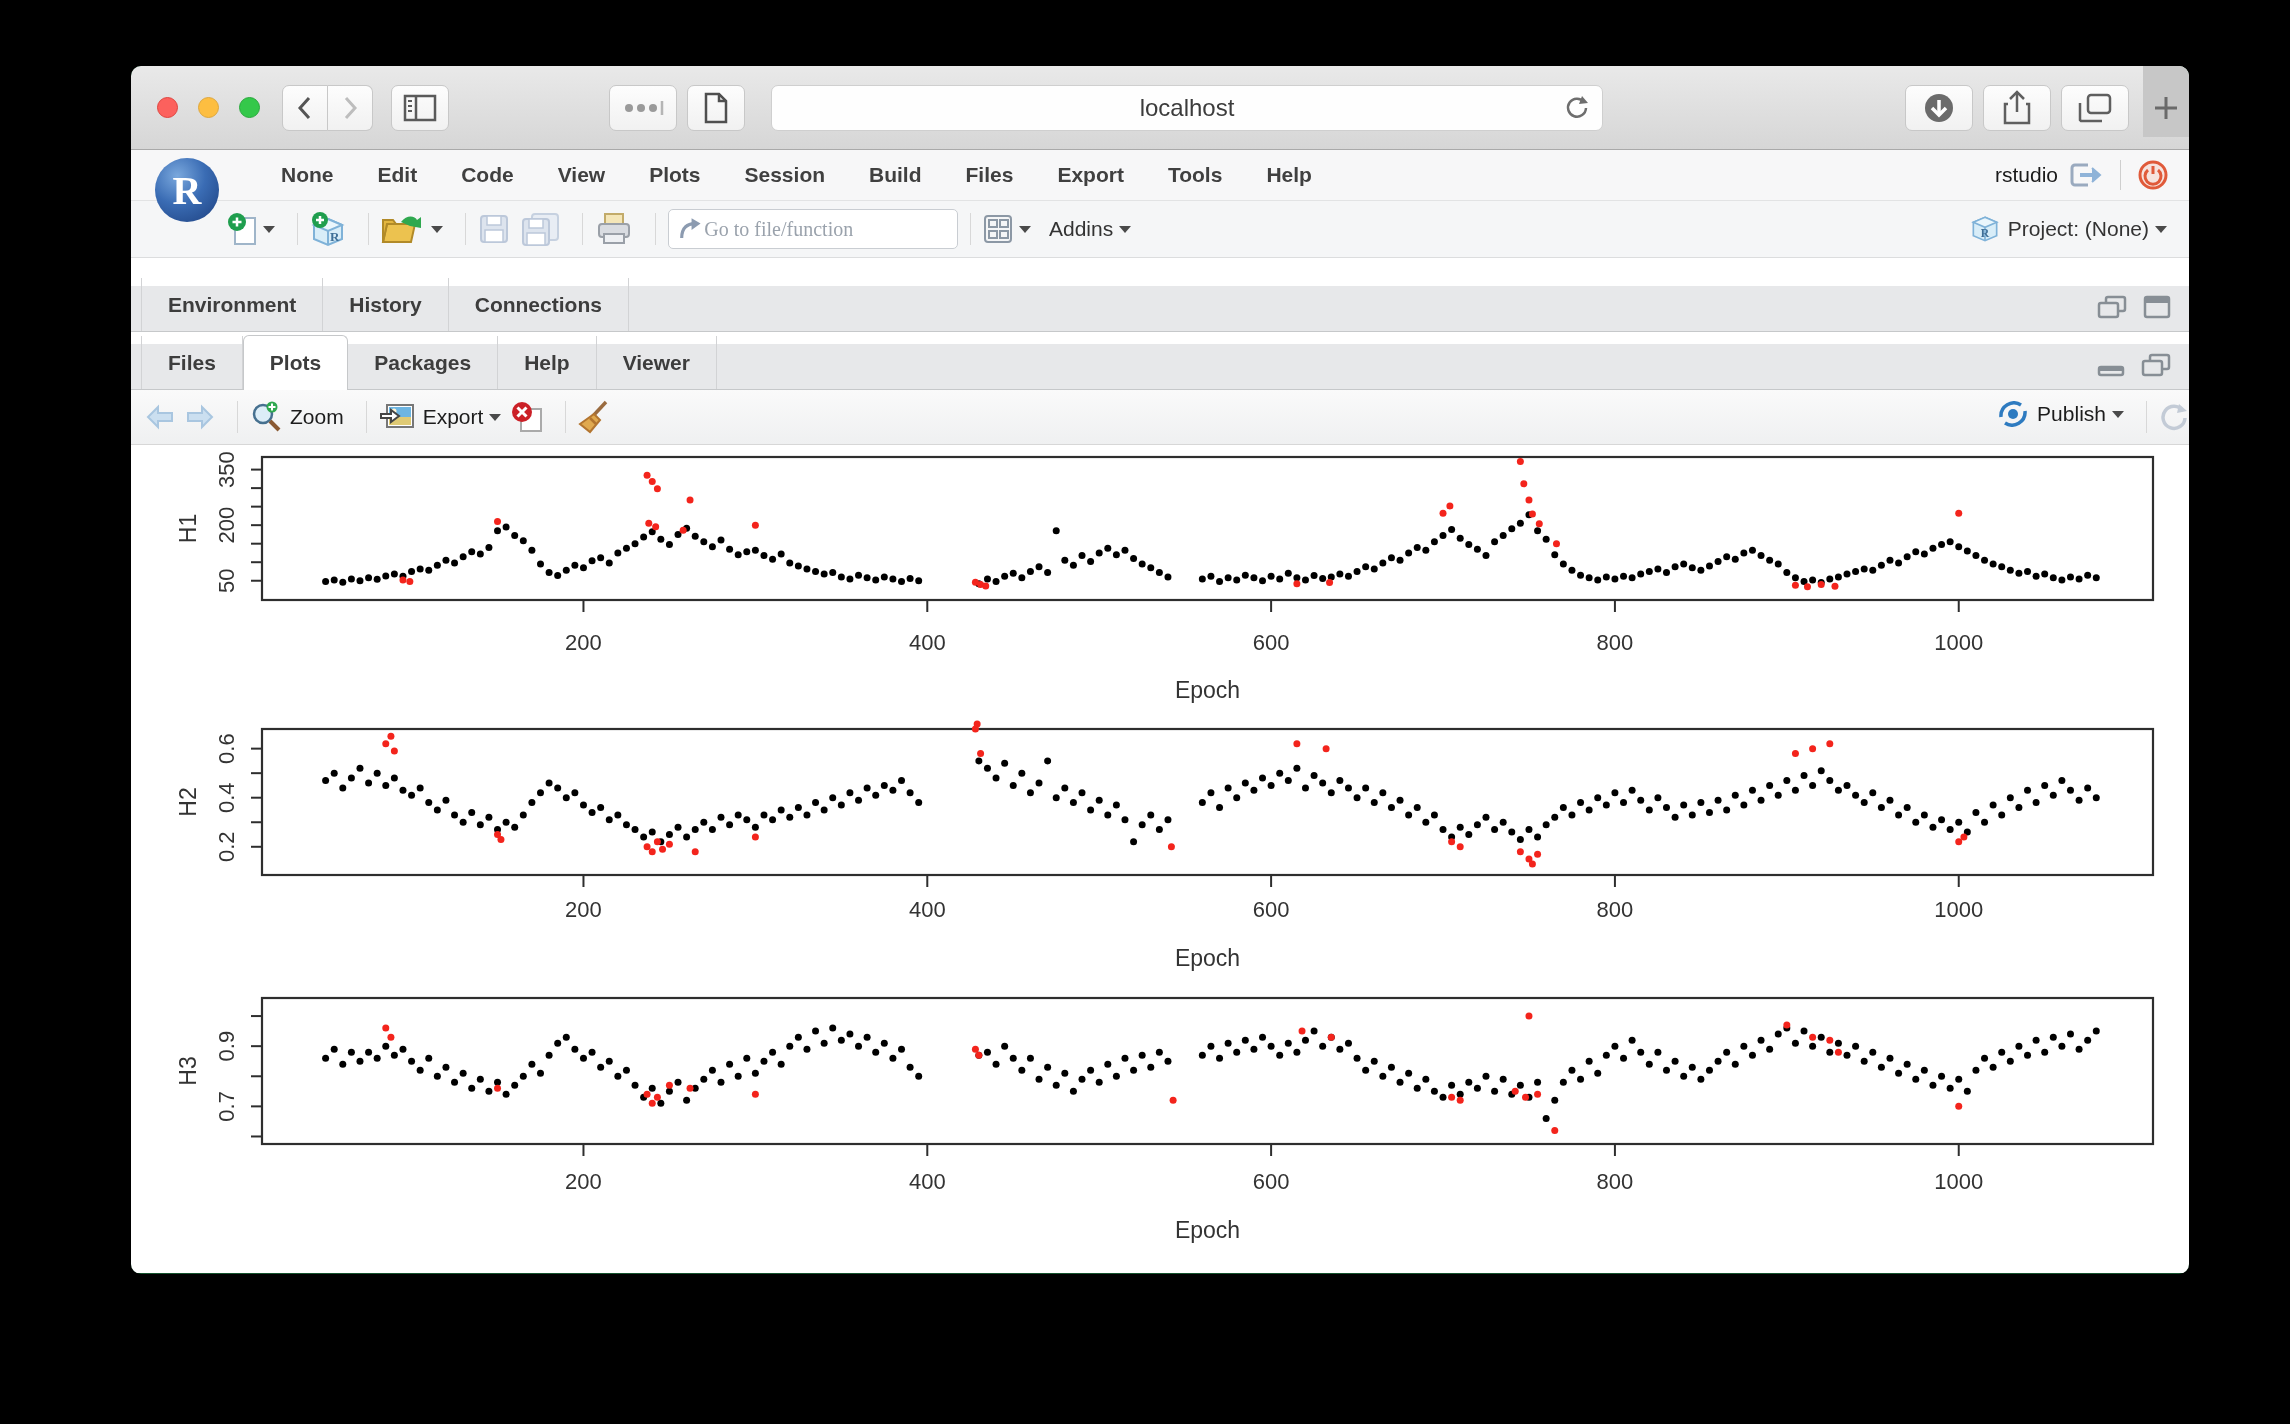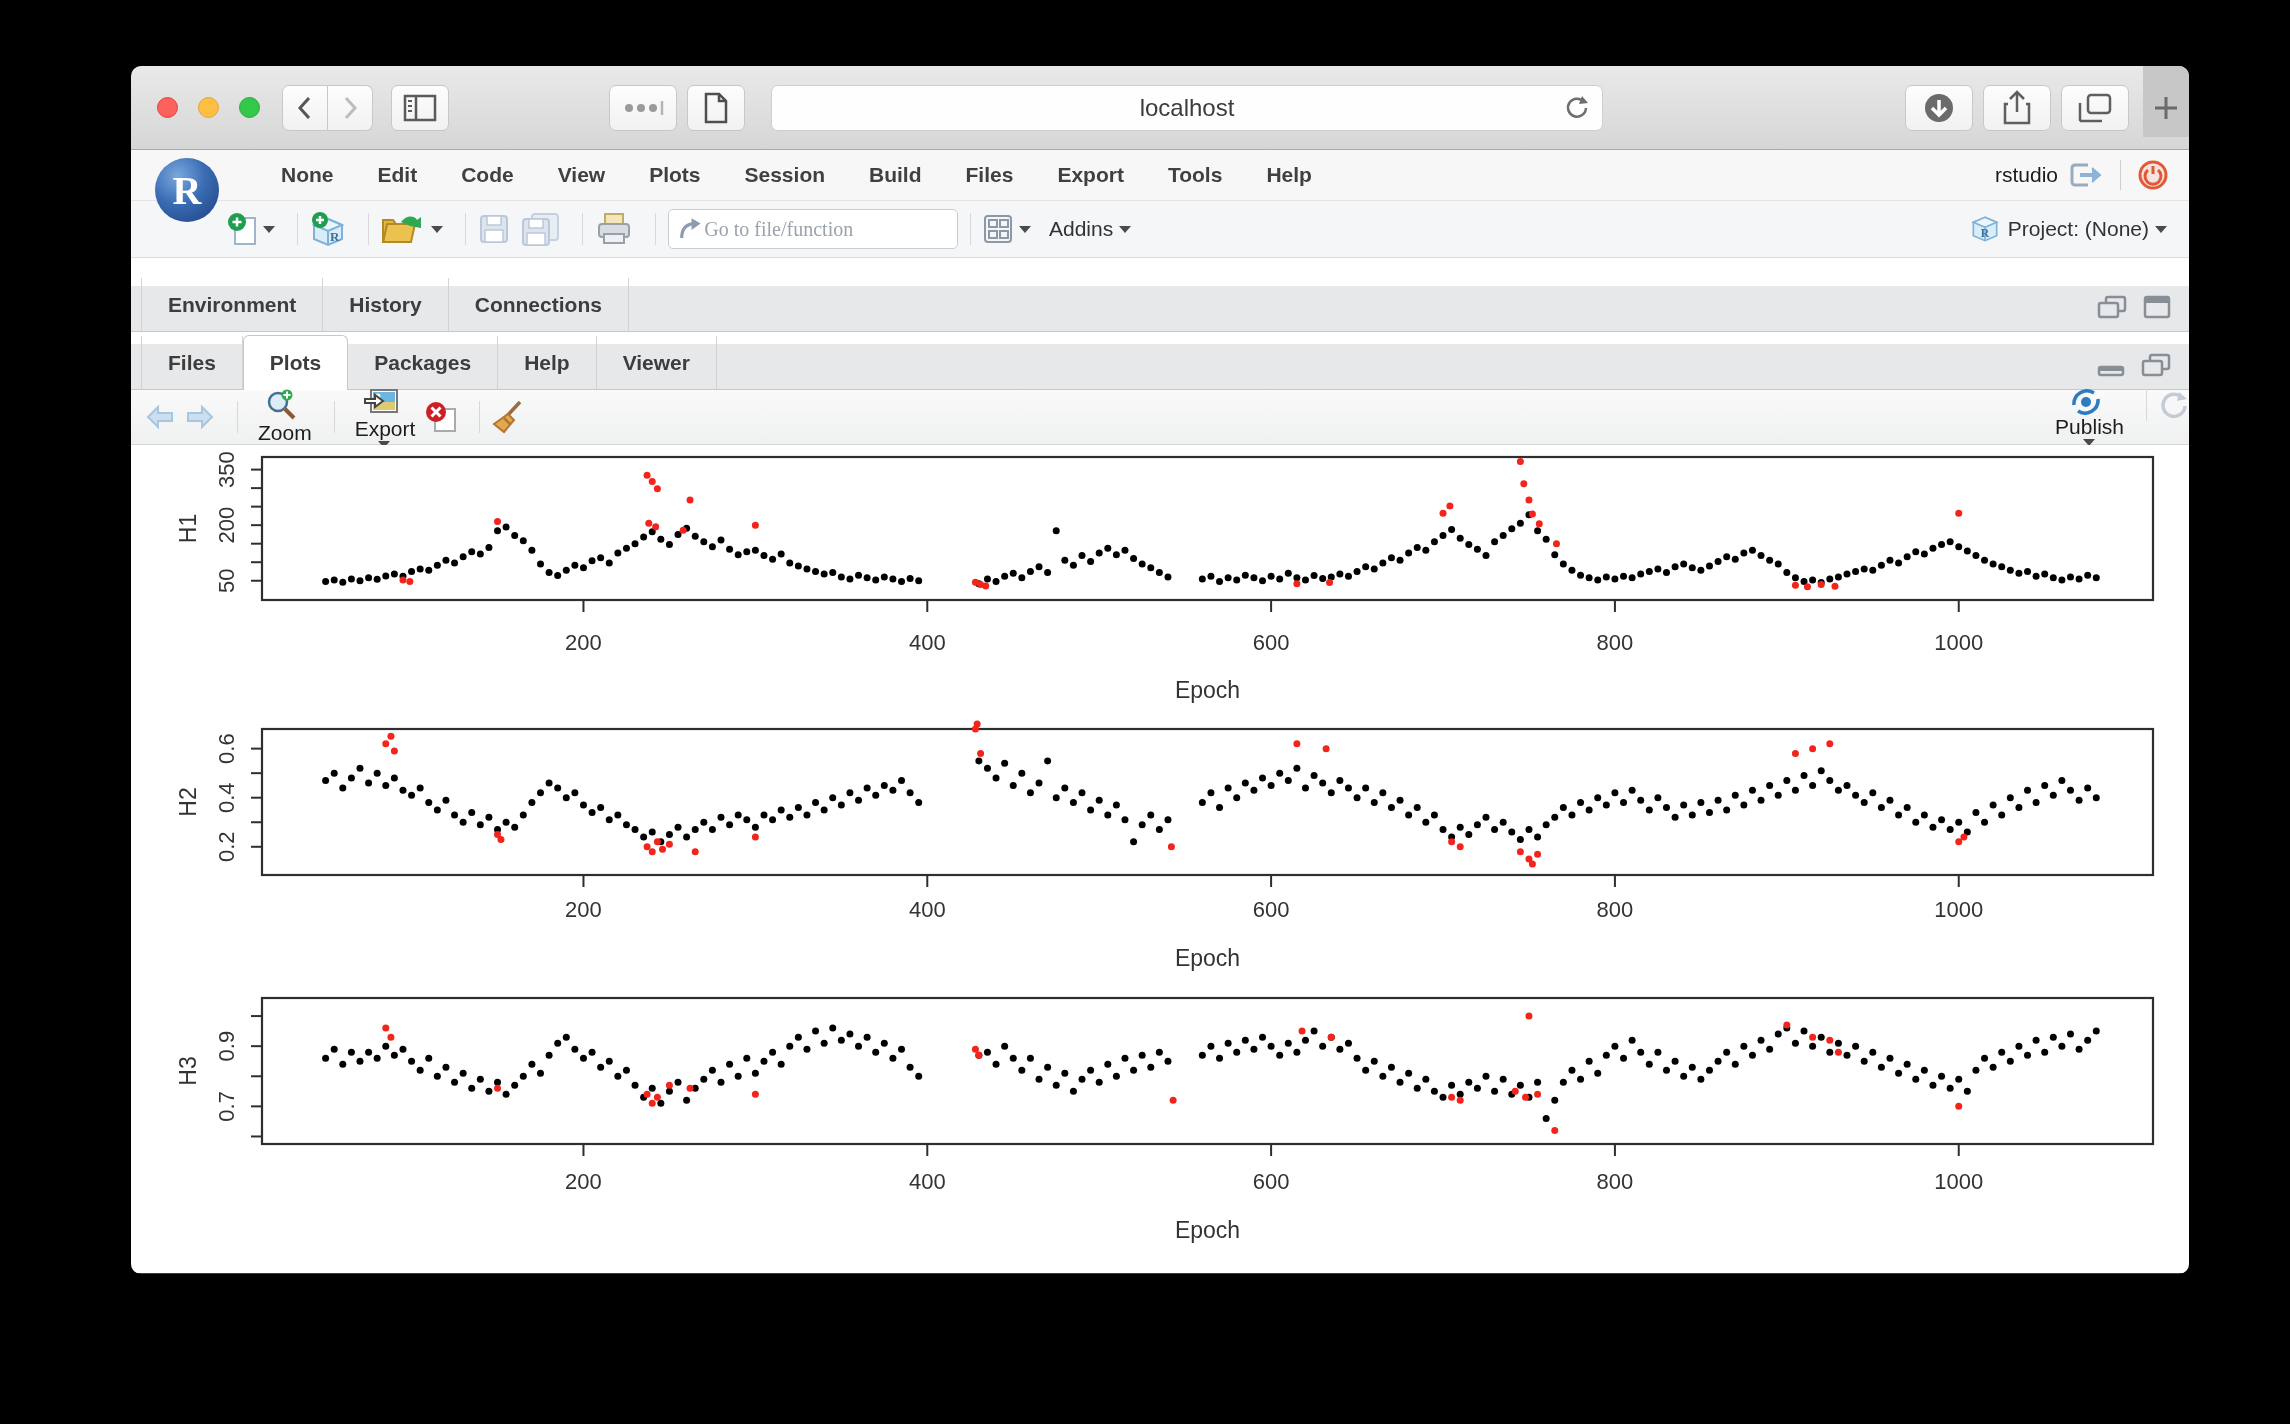--- a/index.html
+++ b/index.html
@@ -43,21 +43,21 @@
   .tool-label{font-size:21px;color:#333;margin-left:8px;}
   .toolbar-right{margin-left:auto;display:flex;align-items:center;padding-right:22px;}
   .gap28{height:28px;background:#fff;}
   .gap12{height:12px;background:#fff;}
   .tabstrip{height:46px;background:#e7e8ea;border-bottom:1px solid #c6c8ca;display:flex;align-items:flex-end;padding-left:10px;box-sizing:border-box;}
   .tab{height:53px;line-height:53px;padding:0 26px;font-size:21px;font-weight:700;color:#3d3d3d;border-right:1px solid #d2d3d5;cursor:default;}
   .tab.first{border-left:1px solid #d2d3d5;}
   .tab.active{background:#fff;border:1px solid #c6c8ca;border-bottom:none;border-radius:6px 6px 0 0;margin-bottom:-1px;height:54px;}
   .strip-right{margin-left:auto;display:flex;align-items:center;gap:16px;padding-right:18px;margin-bottom:12px;}
   .plots-toolbar{height:54px;background:linear-gradient(#fafafa,#eff0f1);border-bottom:1px solid #d7d7d7;display:flex;align-items:center;padding-left:14px;}
-  .pt-item{display:flex;align-items:center;margin-right:10px;font-size:21px;color:#1c1c1c;flex-direction:column;}
+  .pt-item{display:flex;align-items:center;margin-right:10px;font-size:21px;color:#1c1c1c;}
   .pt-right{margin-left:auto;display:flex;align-items:flex-start;padding-right:0;}
   .plot-pane{height:816px;background:#fff;position:relative;}
   #plots-svg text{font-family:"Liberation Sans",sans-serif;fill:#333;}
 </style>
 </head>
 <body>
 
 <div class="window">
 
   <div class="titlebar">

